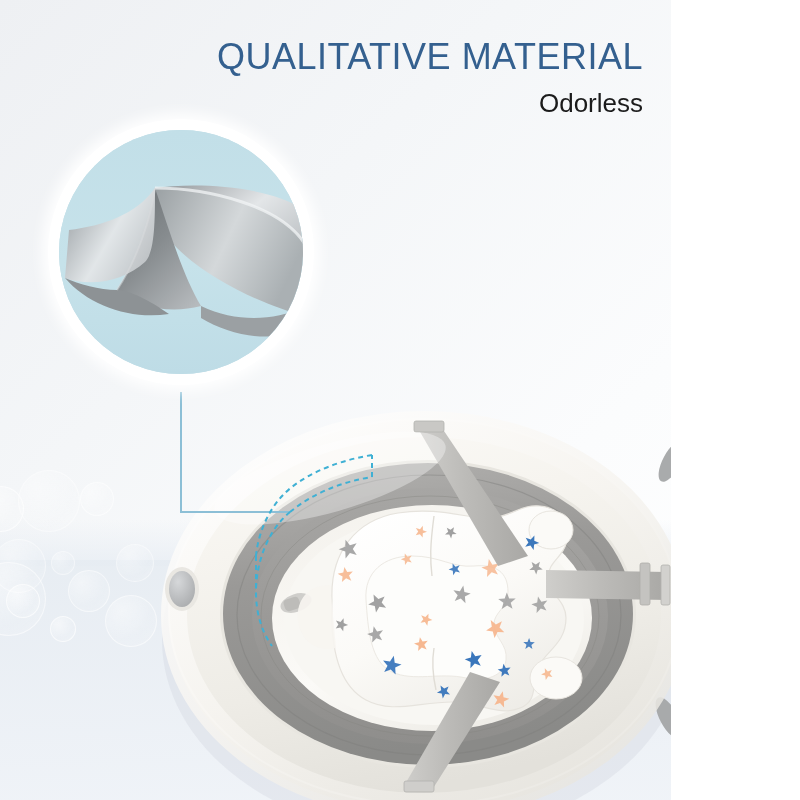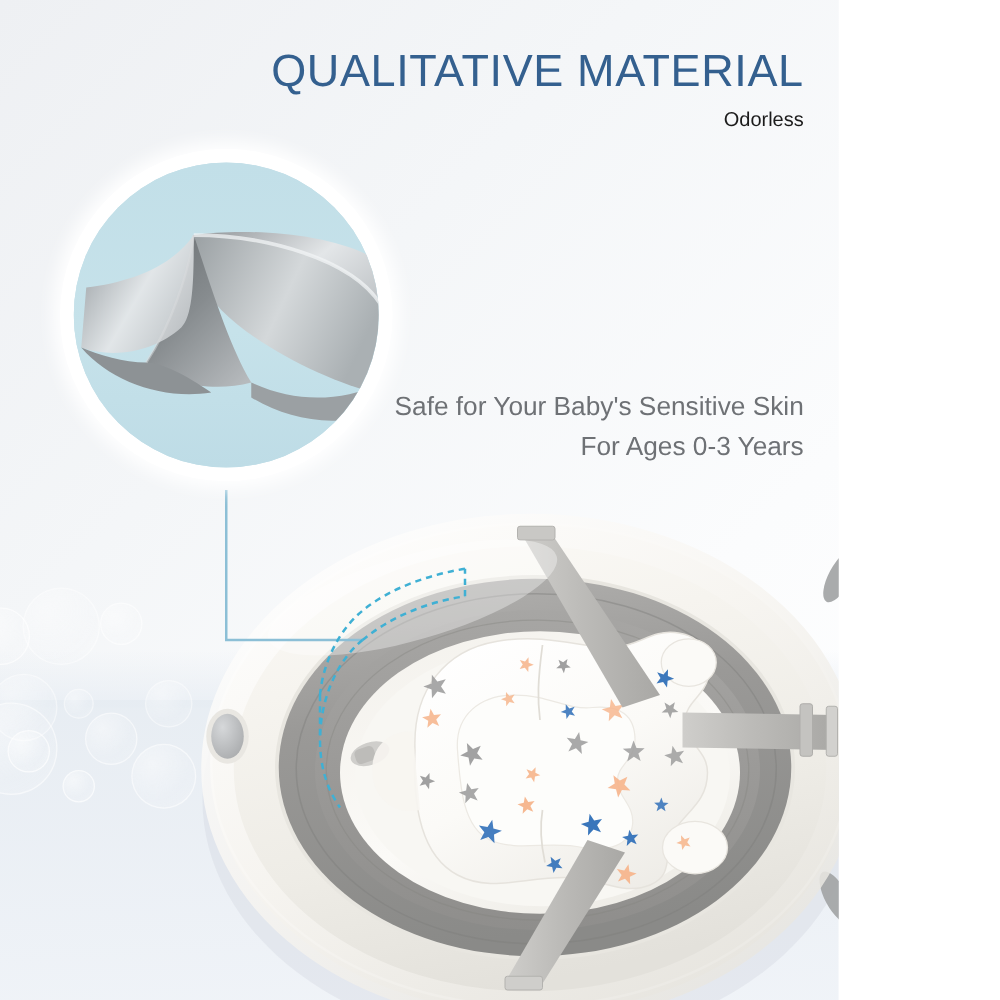--- a/index.html
+++ b/index.html
@@ -52,21 +52,21 @@
     letter-spacing: .5px;
     color: #34608f;
     font-weight: 400;
     white-space: nowrap;
   }
   .subtitle {
     position: absolute;
     left: 0; right: 28px;
     top: 88px;
     text-align: right;
-    font-size: 16px;
+    font-size: 26px;
     color: #1b1b1b;
     font-weight: 400;
   }
   .tagline {
     position: absolute;
     right: 28px;
     top: 310px;
     text-align: right;
     font-size: 21px;
     line-height: 32px;
@@ -350,18 +350,14 @@
         <path d="M142 176 C180 194 218 190 248 176 L248 198 C212 214 172 206 142 188 Z" fill="#9ba0a3"></path>
 
         <path d="M96 58 C150 58 224 76 247 116" fill="none" stroke="#f2f4f5" stroke-width="3" opacity=".75"></path>
         <path d="M96 58 C92 88 78 130 58 160" fill="none" stroke="#d9dcde" stroke-width="2" opacity=".5"></path>
       </svg>
     </div>
   </div>
 
   <div class="title">QUALITATIVE MATERIAL</div>
   <div class="subtitle">Odorless</div>
-  <div class="tagline">
-    <span>Safe for Your Baby's Sensitive Skin</span>
-    <span class="line2">For Ages 0-3 Years</span>
-  </div>
 
 </div>
 
 </body></html>

